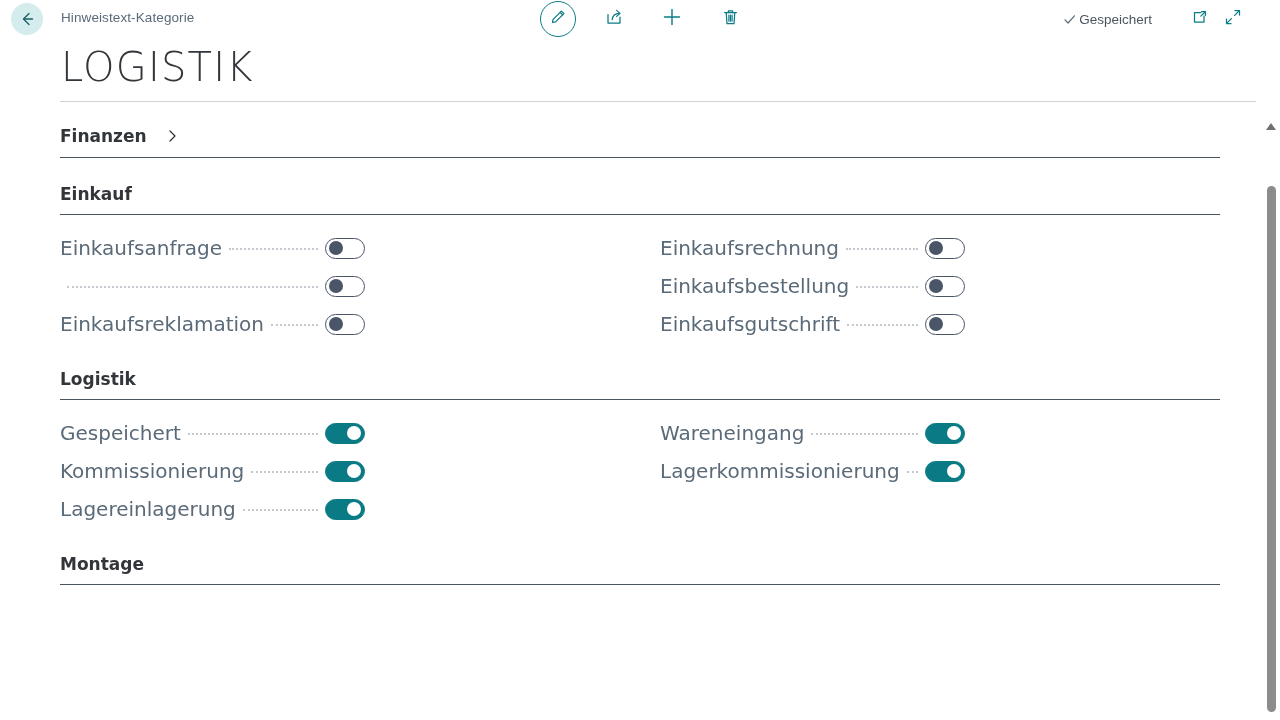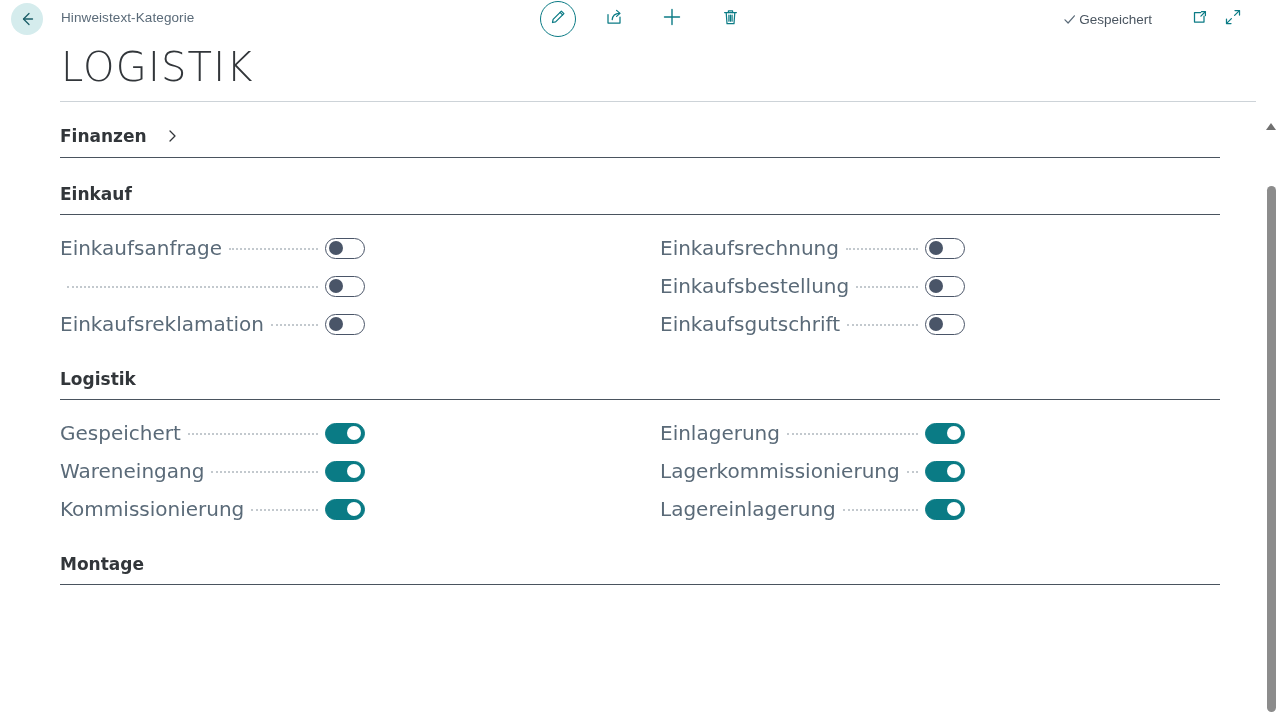--- a/index.html
+++ b/index.html
@@ -348,42 +348,35 @@
           <div class="group-rule"></div>
           <div class="grid">
             <div class="field-row">
               <span class="field-label">Gespeichert</span>
               <span class="leader"></span>
               <span class="switch on" role="switch" aria-checked="true">
                 <span class="knob"></span>
               </span>
             </div>
             <div class="field-row">
-              <span class="field-label">Einlagerung</span>
+              <span class="field-label">Wareneingang</span>
               <span class="leader"></span>
               <span class="switch on" role="switch" aria-checked="true">
                 <span class="knob"></span>
               </span>
             </div>
             <div class="field-row">
-              <span class="field-label">Wareneingang</span>
+              <span class="field-label">Kommissionierung</span>
               <span class="leader"></span>
               <span class="switch on" role="switch" aria-checked="true">
                 <span class="knob"></span>
               </span>
             </div>
             <div class="field-row">
               <span class="field-label">Lagerkommissionierung</span>
-              <span class="leader"></span>
-              <span class="switch on" role="switch" aria-checked="true">
-                <span class="knob"></span>
-              </span>
-            </div>
-            <div class="field-row">
-              <span class="field-label">Kommissionierung</span>
               <span class="leader"></span>
               <span class="switch on" role="switch" aria-checked="true">
                 <span class="knob"></span>
               </span>
             </div>
             <div class="field-row">
               <span class="field-label">Lagereinlagerung</span>
               <span class="leader"></span>
               <span class="switch on" role="switch" aria-checked="true">
                 <span class="knob"></span>

